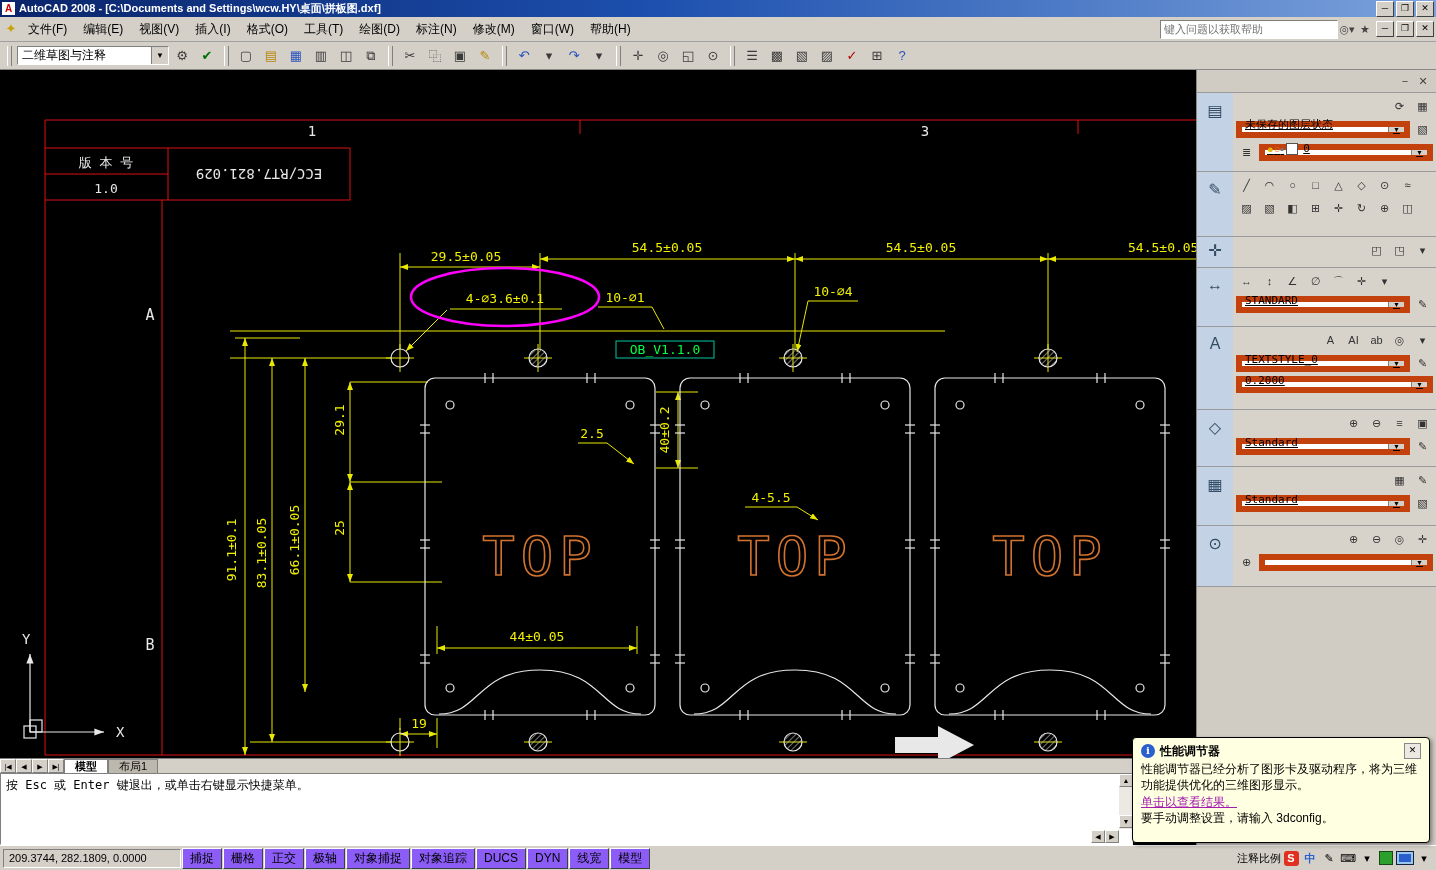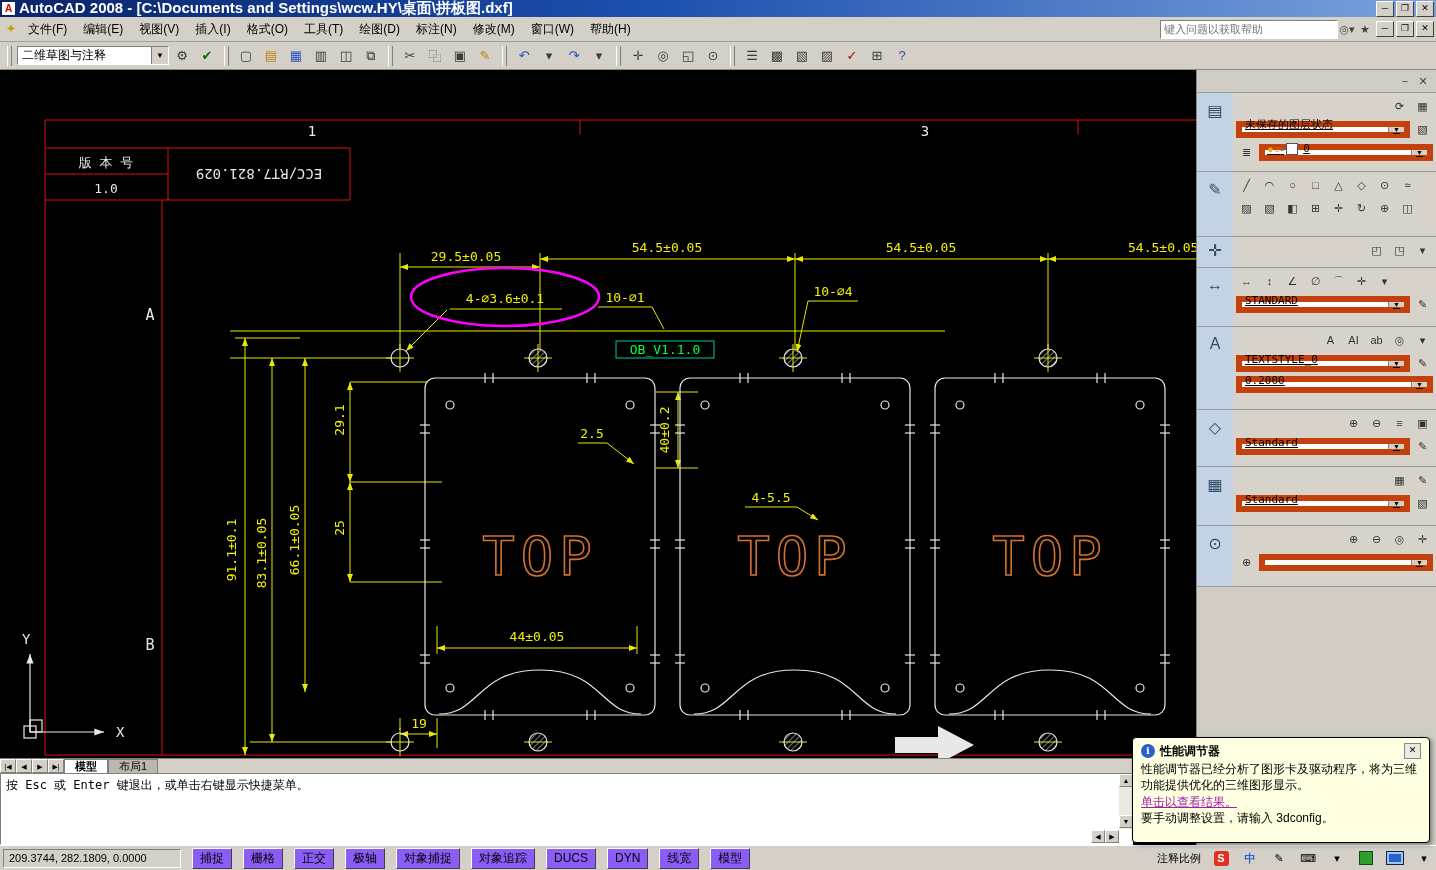--- a/index.html
+++ b/index.html
@@ -1,21 +1,21 @@
 <!DOCTYPE html>
 <html><head>
 <meta charset="utf-8">
 <style>
   html,body{margin:0;padding:0;background:#555;}
   .screen{position:relative;width:1436px;height:870px;background:#d4d0c8;font-family:"Liberation Sans","DejaVu Sans",sans-serif;overflow:hidden;font-size:12px;color:#000;}
   .abs{position:absolute;}
   
   .titlebar{left:0;top:0;width:1436px;height:17px;background:linear-gradient(to right,#0a246a 0%,#1c4fae 45%,#7ba2dc 100%);display:flex;align-items:center;padding:0 2px;box-sizing:border-box;color:#fff;}
   .app-icon{width:13px;height:13px;background:#fff;color:#c00;font-weight:bold;font-size:10px;line-height:13px;text-align:center;margin-right:4px;flex:none;}
-  .title-text{font-size:15px;font-weight:bold;white-space:nowrap;overflow:hidden;flex:1;}
+  .title-text{font-size:11px;font-weight:bold;white-space:nowrap;overflow:hidden;flex:1;}
   .wbtn{width:16px;height:14px;background:#d4d0c8;border:1px solid;border-color:#fff #404040 #404040 #fff;font-size:9px;line-height:12px;text-align:center;color:#000;margin-left:2px;flex:none;}
   
   .menubar{left:0;top:17px;width:1436px;height:25px;display:flex;align-items:center;border-bottom:1px solid #a0a0a0;padding:0 2px;box-sizing:border-box;background:#d4d0c8;}
   .menu-grip{width:18px;height:18px;color:#c8a000;text-align:center;line-height:18px;font-size:13px;}
   .menu-item{padding:3px 8px;white-space:nowrap;cursor:default;}
   .spacer{flex:1;}
   .help-search{width:170px;height:17px;border:1px solid;border-color:#808080 #fff #fff #808080;background:#fff;font-size:11px;padding:0 3px;color:#555;}
   .mini-btn{width:18px;height:18px;display:flex;align-items:center;justify-content:center;font-size:11px;color:#444;flex:none;}
   
   .toolbar{left:0;top:42px;width:1436px;height:28px;display:flex;align-items:center;padding:0 3px;box-sizing:border-box;border-bottom:1px solid #888;gap:1px;background:#d4d0c8;}
@@ -45,21 +45,21 @@
   .tnav{width:16px;height:14px;font-size:7px;text-align:center;line-height:13px;background:#d4d0c8;border:1px solid;border-color:#fff #808080 #808080 #fff;box-sizing:border-box;flex:none;}
   .tab{height:14px;padding:0 10px;font-size:11px;line-height:13px;background:#bdb8ae;border:1px solid #808080;border-bottom:none;box-sizing:border-box;flex:none;}
   .tab.active{background:#fff;font-weight:bold;}
   
   .cmd{left:0;top:773px;width:1196px;height:72px;background:#000000;box-sizing:border-box;}
   .cmd-text{position:absolute;left:0;top:0;width:1133px;height:72px;background:#fff;border:1px solid;border-color:#808080 #fff #fff #808080;box-sizing:border-box;font-family:"DejaVu Sans Mono",monospace;font-size:12px;padding:3px 5px;}
   .cmd-vscroll{position:absolute;left:1119px;top:1px;width:14px;height:55px;background:#ece9e2;}
   .scroll-btn{width:14px;height:13px;background:#d4d0c8;border:1px solid;border-color:#fff #808080 #808080 #fff;font-size:7px;text-align:center;line-height:11px;box-sizing:border-box;flex:none;}
   .cmd-hscroll{position:absolute;left:1091px;top:57px;display:flex;}
   
-  .status{left:0;top:845px;width:1436px;height:25px;display:flex;align-items:center;padding:0 3px;box-sizing:border-box;border-top:1px solid #fff;gap:11px;background:#d4d0c8;}
+  .status{left:0;top:845px;width:1436px;height:25px;display:flex;align-items:center;padding:0 3px;box-sizing:border-box;border-top:1px solid #fff;gap:1px;background:#d4d0c8;}
   .coords{width:178px;height:19px;border:1px solid;border-color:#808080 #fff #fff #808080;font-size:11px;display:flex;align-items:center;padding:0 5px;box-sizing:border-box;white-space:nowrap;}
   .sbtn{height:19px;padding:0 7px;background:#8b5cf6;border:1px solid;border-color:#fff #404040 #404040 #fff;font-size:12px;display:flex;align-items:center;flex:none;white-space:nowrap;}
   .tray{width:18px;height:18px;display:flex;align-items:center;justify-content:center;font-size:11px;flex:none;}
   .sogou{background:#e03020;color:#fff;font-weight:bold;border-radius:3px;width:15px;height:15px;line-height:15px;text-align:center;font-size:11px;}
   .monitor{width:16px;height:12px;background:#2a5fd0;border:1px solid #112244;box-shadow:inset 0 0 0 2px #9cc6e8;}
   .annot{font-size:11px;white-space:nowrap;}
   
   .balloon{left:1132px;top:737px;width:298px;height:106px;background:#ffffe1;border:1px solid #000;border-radius:4px;box-sizing:border-box;padding:5px 8px;font-size:12px;z-index:50;box-shadow:2px 2px 4px rgba(0,0,0,.4);line-height:1.35;}
   .balloon-title{display:flex;align-items:center;font-weight:bold;margin-bottom:2px;}
   .info-i{width:14px;height:14px;border-radius:50%;background:#2a5fd0;color:#fff;font-size:10px;font-weight:bold;text-align:center;line-height:14px;margin-right:5px;font-family:"DejaVu Serif",serif;flex:none;}

